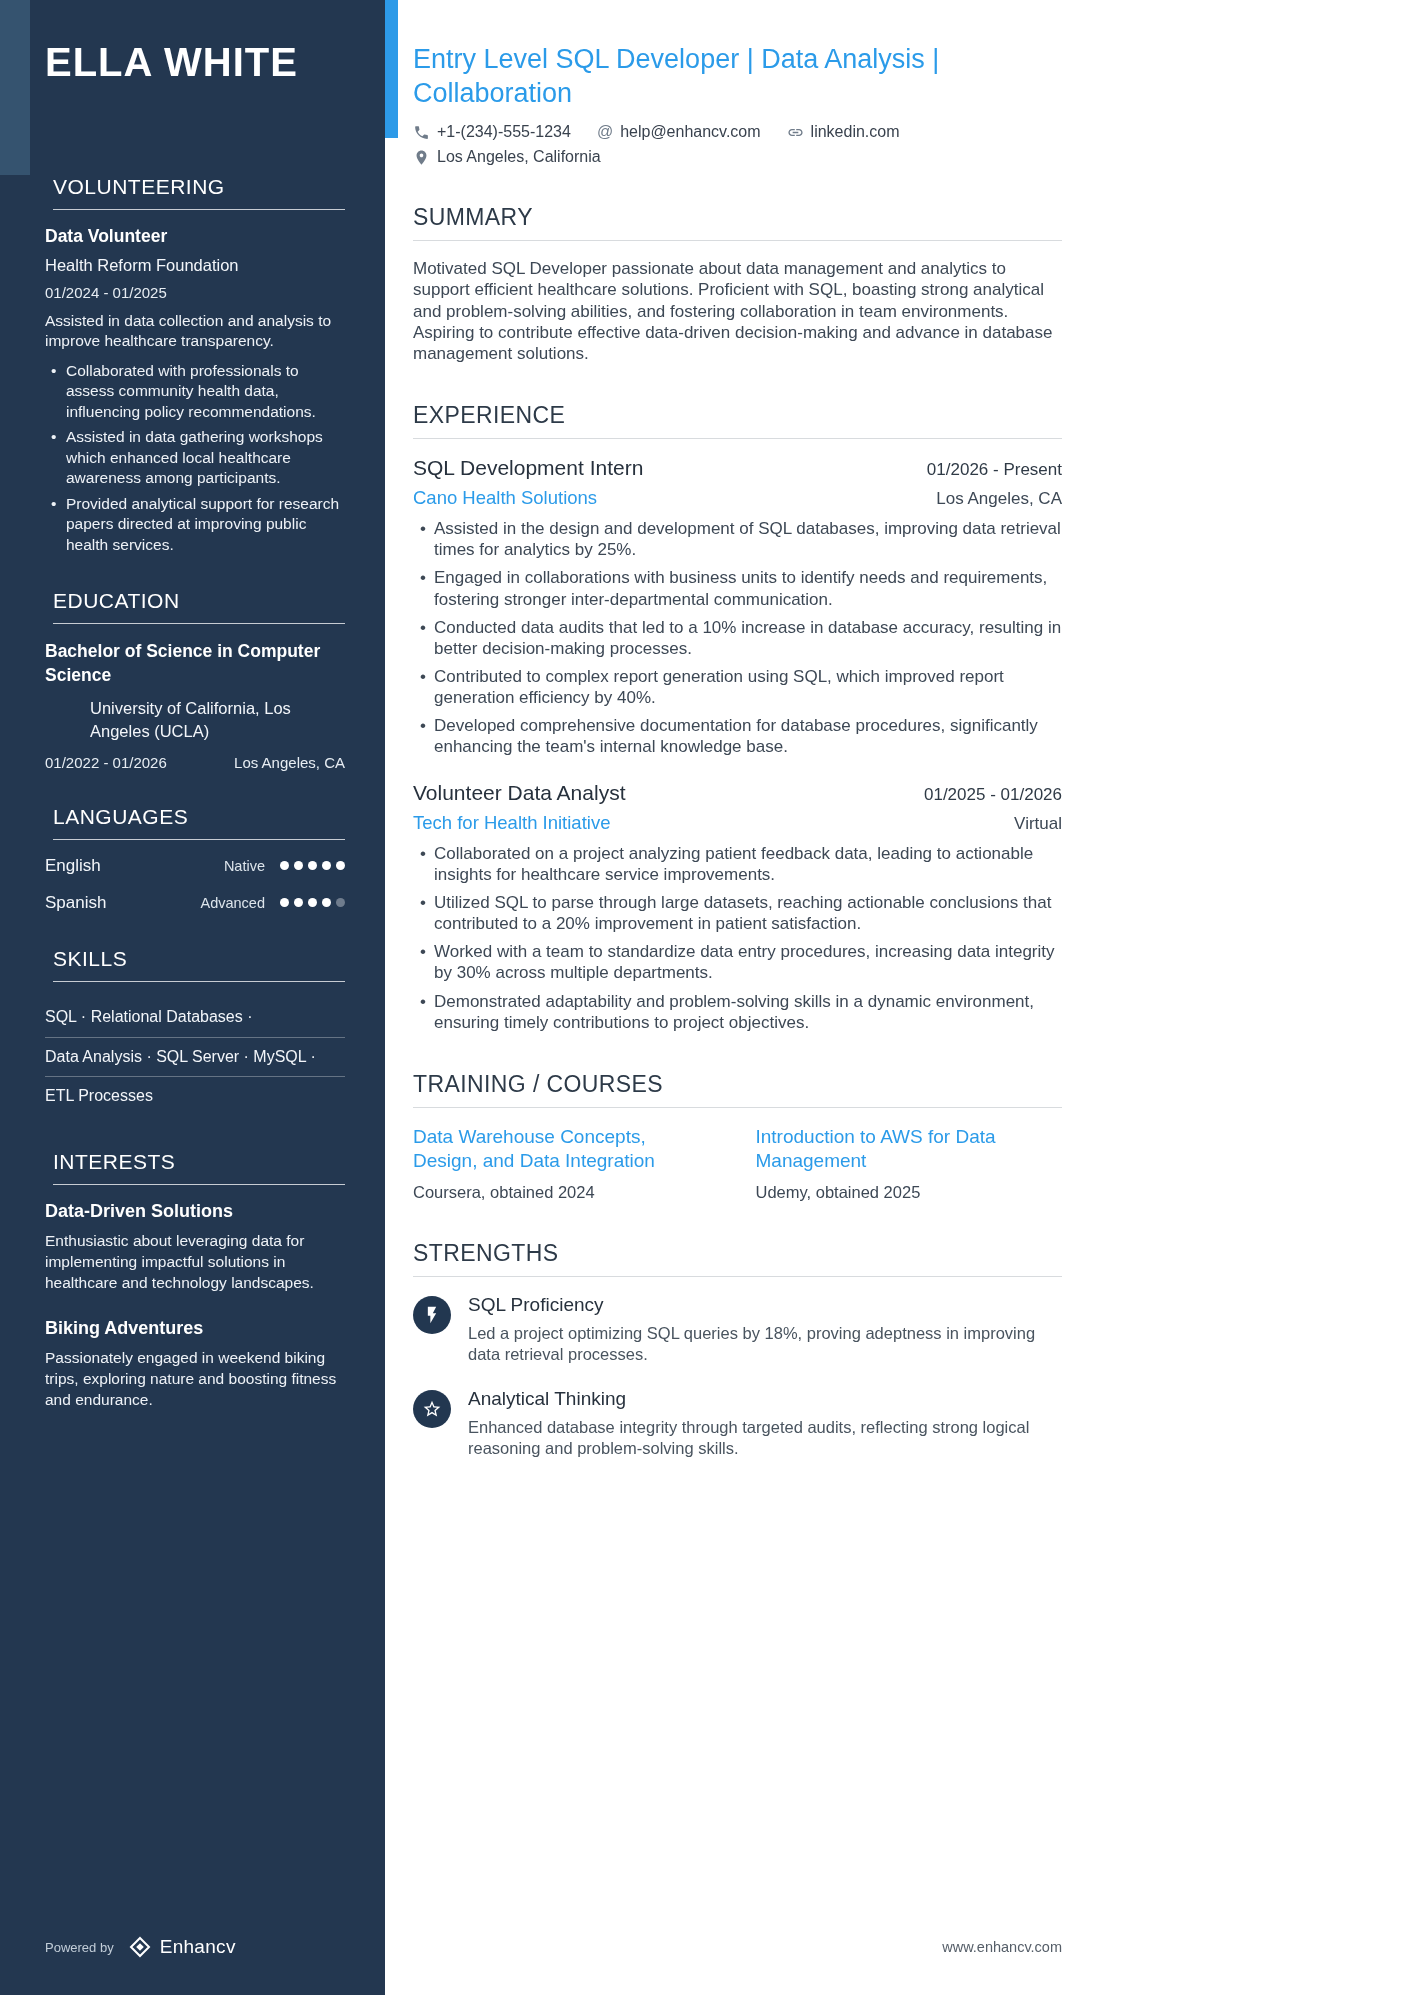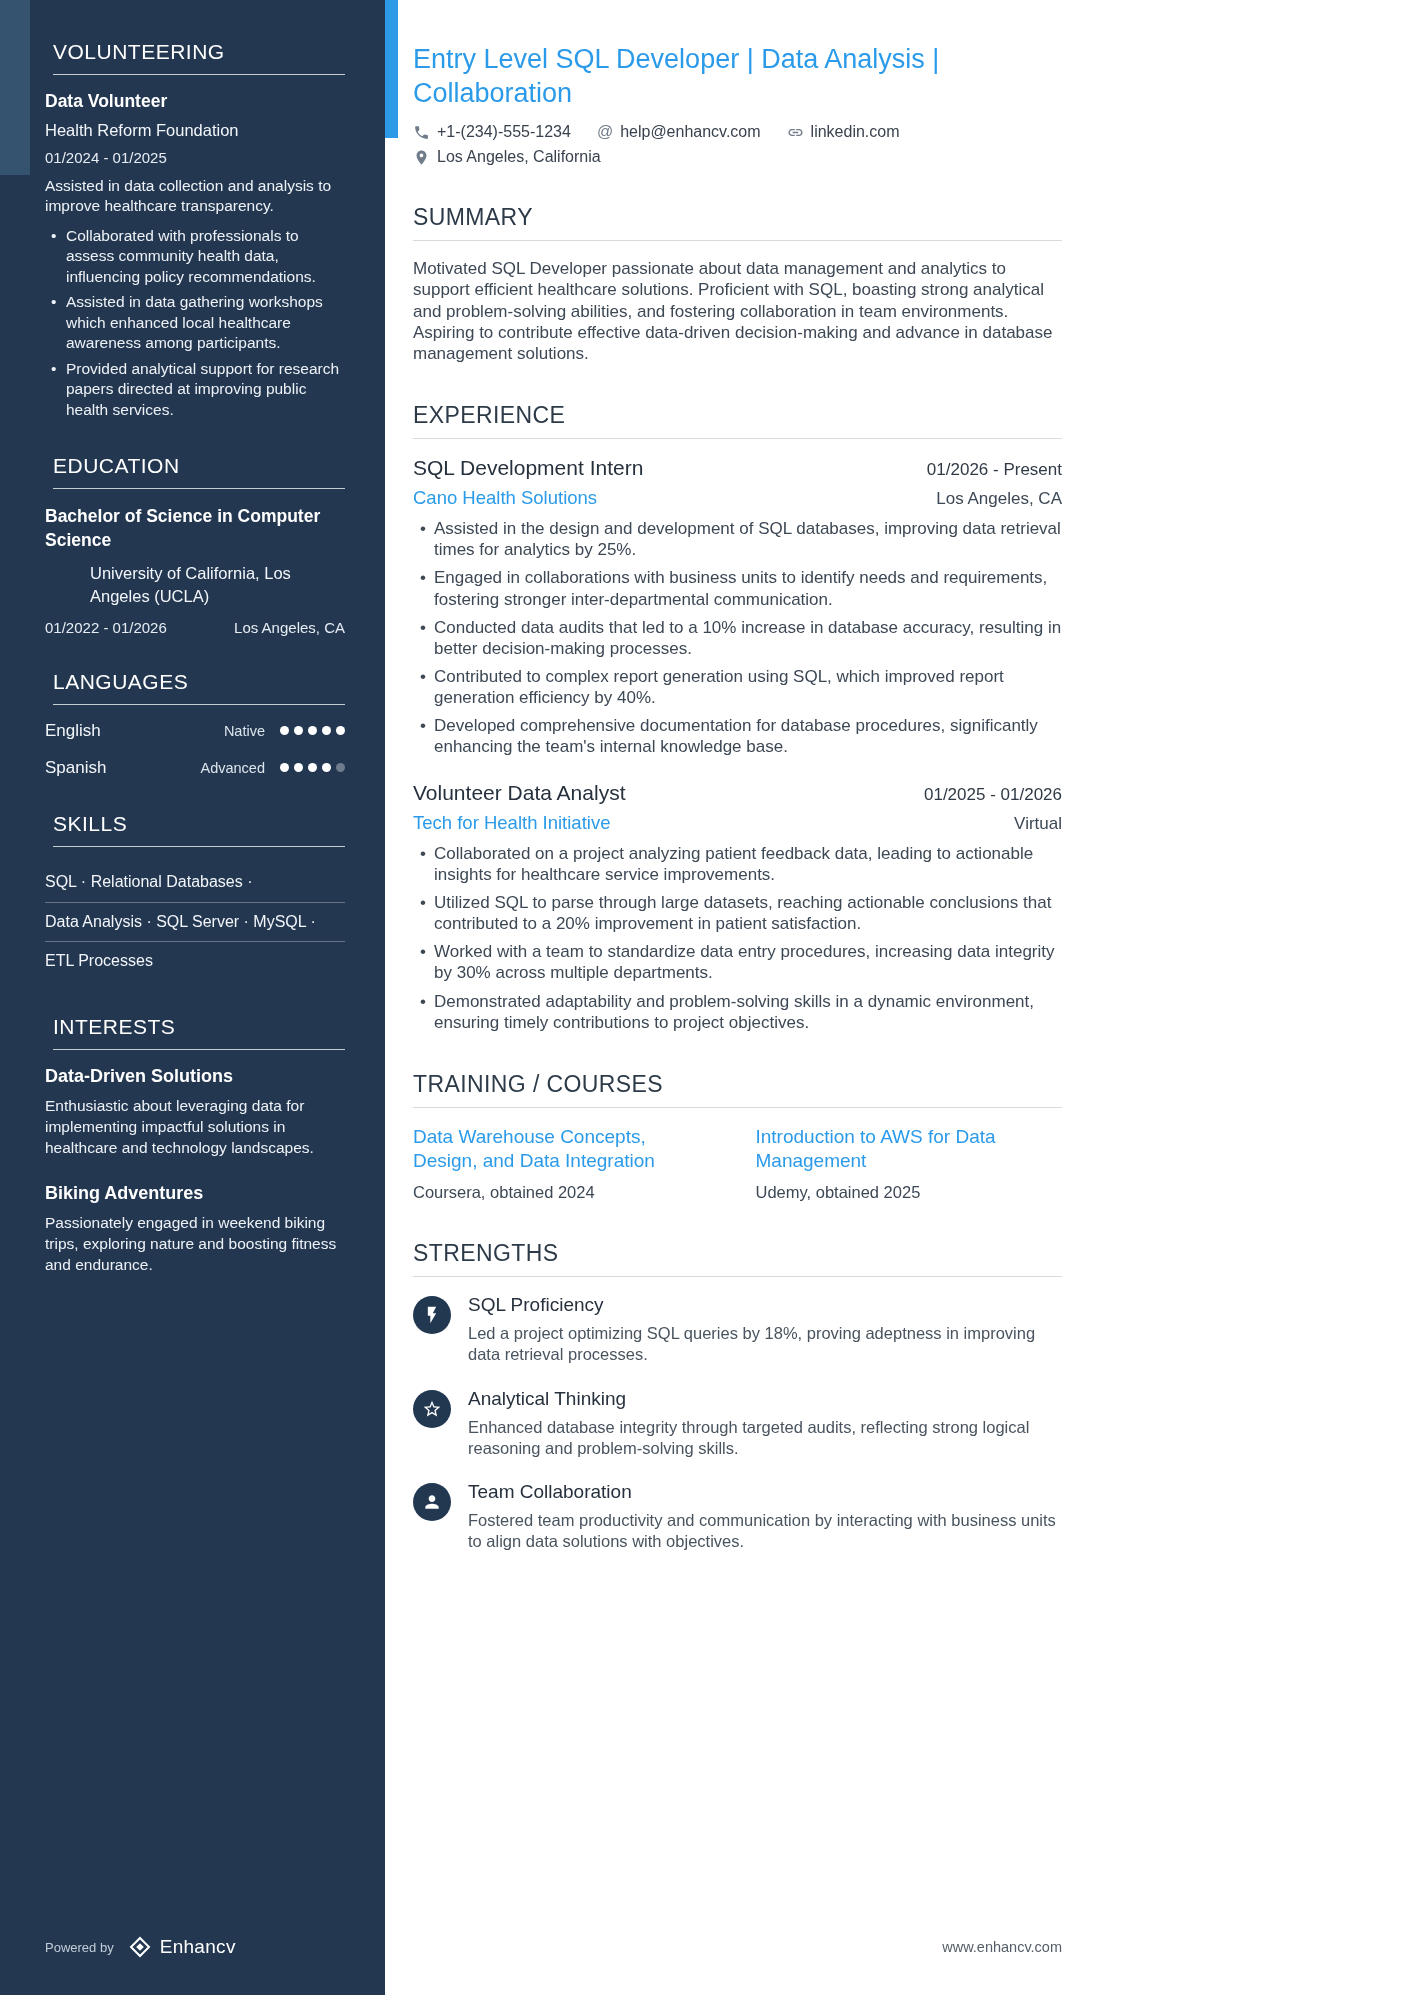--- a/index.html
+++ b/index.html
@@ -72,20 +72,21 @@
   .strength-name { font-size:19px; color:#27313d; font-weight:500; margin-bottom:7px; }
   .strength-desc { font-size:16.5px; line-height:1.28; color:#49545f; }
   .site-footer { position:absolute; right:348px; bottom:40px; font-size:14.5px; color:#555e68; }
 </style>
 </head>
 <body>
 
 <div class="page">
 
   <aside class="sidebar">
+    <h1 class="name">ELLA WHITE</h1>
 
     <section class="s-section">
       <h2 class="s-header">VOLUNTEERING</h2>
       <div class="s-role">Data Volunteer</div>
       <div class="s-org">Health Reform Foundation</div>
       <div class="s-dates">01/2024 - 01/2025</div>
       <p class="s-desc">Assisted in data collection and analysis to improve healthcare transparency.</p>
       <ul class="s-bullets">
         <li>Collaborated with professionals to assess community health data, influencing policy recommendations.</li>
         <li>Assisted in data gathering workshops which enhanced local healthcare awareness among participants.</li>
@@ -278,28 +279,17 @@
           <svg viewBox="0 0 24 24">
               <path d="M22 9.24l-7.19-.62L12 2 9.19 8.63 2 9.24l5.46 4.73L5.82 21 12 17.27 18.18 21l-1.63-7.03L22 9.24zM12 15.4l-3.76 2.27 1-4.28-3.32-2.88 4.38-.38L12 6.1l1.71 4.04 4.38.38-3.32 2.88 1 4.28L12 15.4z"></path>
             </svg>
         </span>
         <div>
           <div class="strength-name">Analytical Thinking</div>
           <p class="strength-desc">Enhanced database integrity through targeted audits, reflecting strong logical reasoning and problem-solving skills.</p>
         </div>
       </div>
 
-      <div class="strength">
-        <span class="strength-icon">
-          <svg viewBox="0 0 24 24">
-              <path d="M12 12c2.21 0 4-1.79 4-4s-1.79-4-4-4-4 1.79-4 4 1.79 4 4 4zm0 2c-2.67 0-8 1.34-8 4v2h16v-2c0-2.66-5.33-4-8-4z"></path>
-            </svg>
-        </span>
-        <div>
-          <div class="strength-name">Team Collaboration</div>
-          <p class="strength-desc">Fostered team productivity and communication by interacting with business units to align data solutions with objectives.</p>
-        </div>
-      </div>
     </section>
 
     <div class="site-footer">www.enhancv.com</div>
   </main>
 </div>
 
 </body></html>

